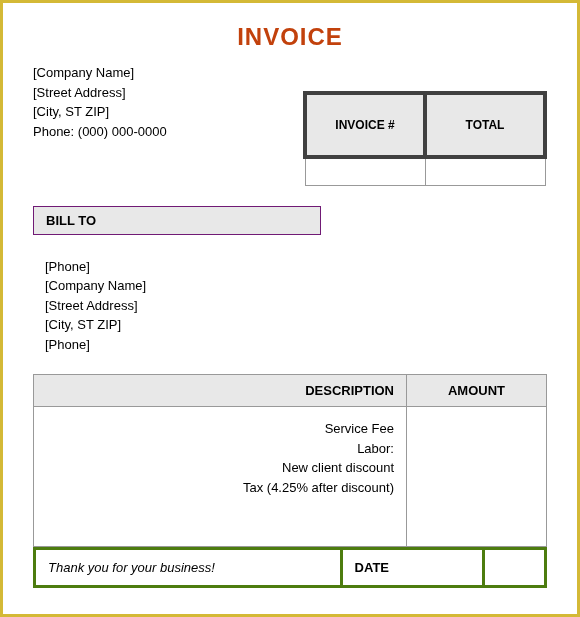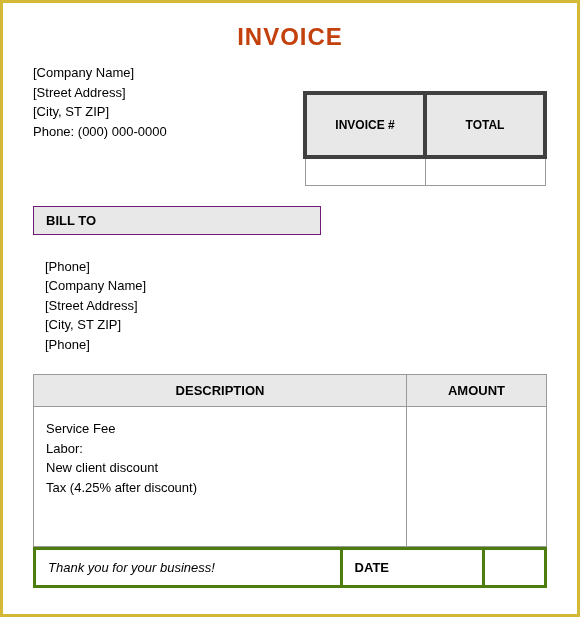--- a/index.html
+++ b/index.html
@@ -65,32 +65,33 @@
     .items-table {
       width: 100%;
       border-collapse: collapse;
     }
     .items-table th {
       background: #e8e8e8;
       border: 1px solid #999;
       padding: 8px 12px;
       font-weight: bold;
       font-size: 13px;
-      text-align: center;
+      text-align: right;
     }
     .items-table th.amount {
       text-align: center;
       width: 140px;
     }
     .items-table td {
       border: 1px solid #999;
       padding: 12px;
       vertical-align: top;
       height: 140px;
       line-height: 1.5;
+      text-align: right;
     }
     .footer-table {
       width: 100%;
       border-collapse: collapse;
     }
     .footer-table td {
       border: 3px solid #4d7c0f;
       padding: 10px 12px;
       height: 36px;
     }

